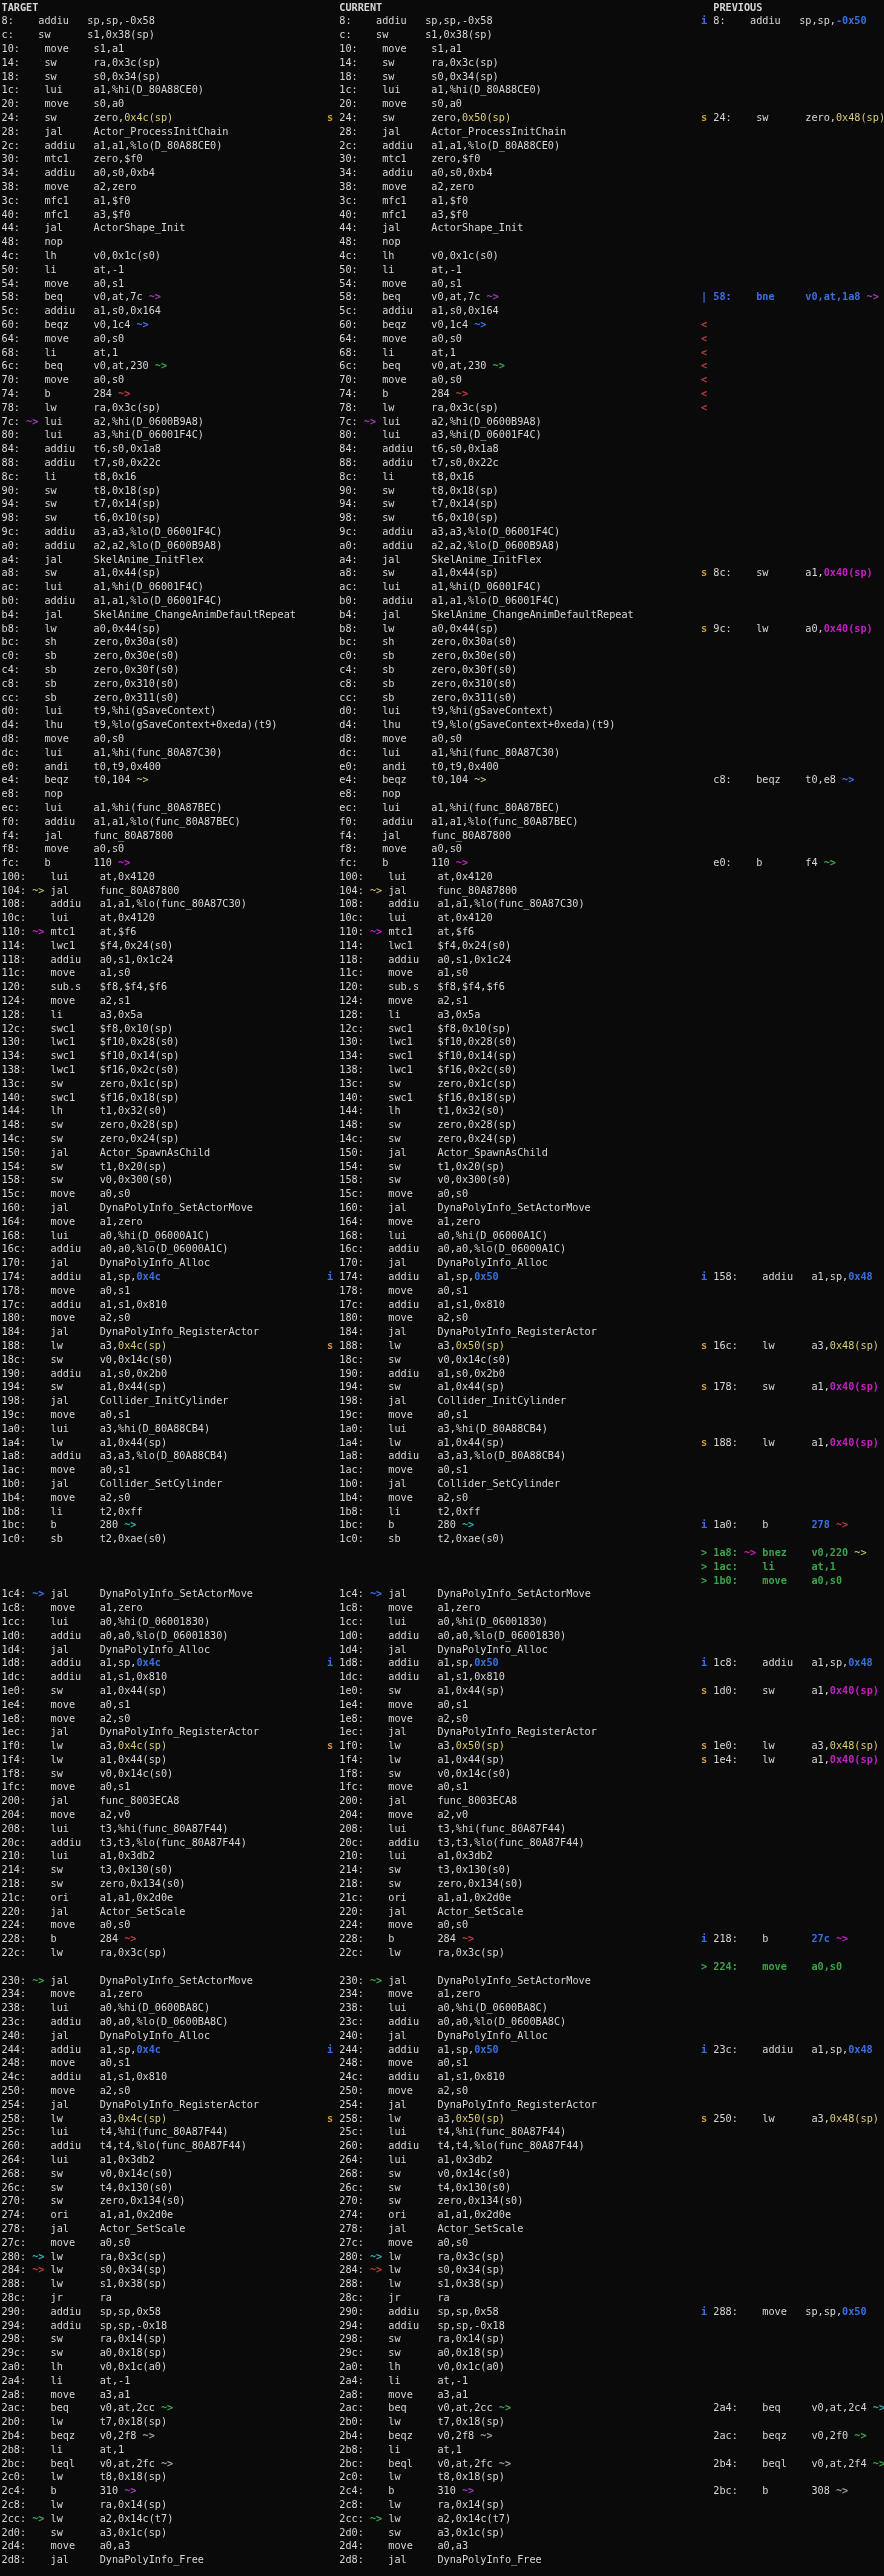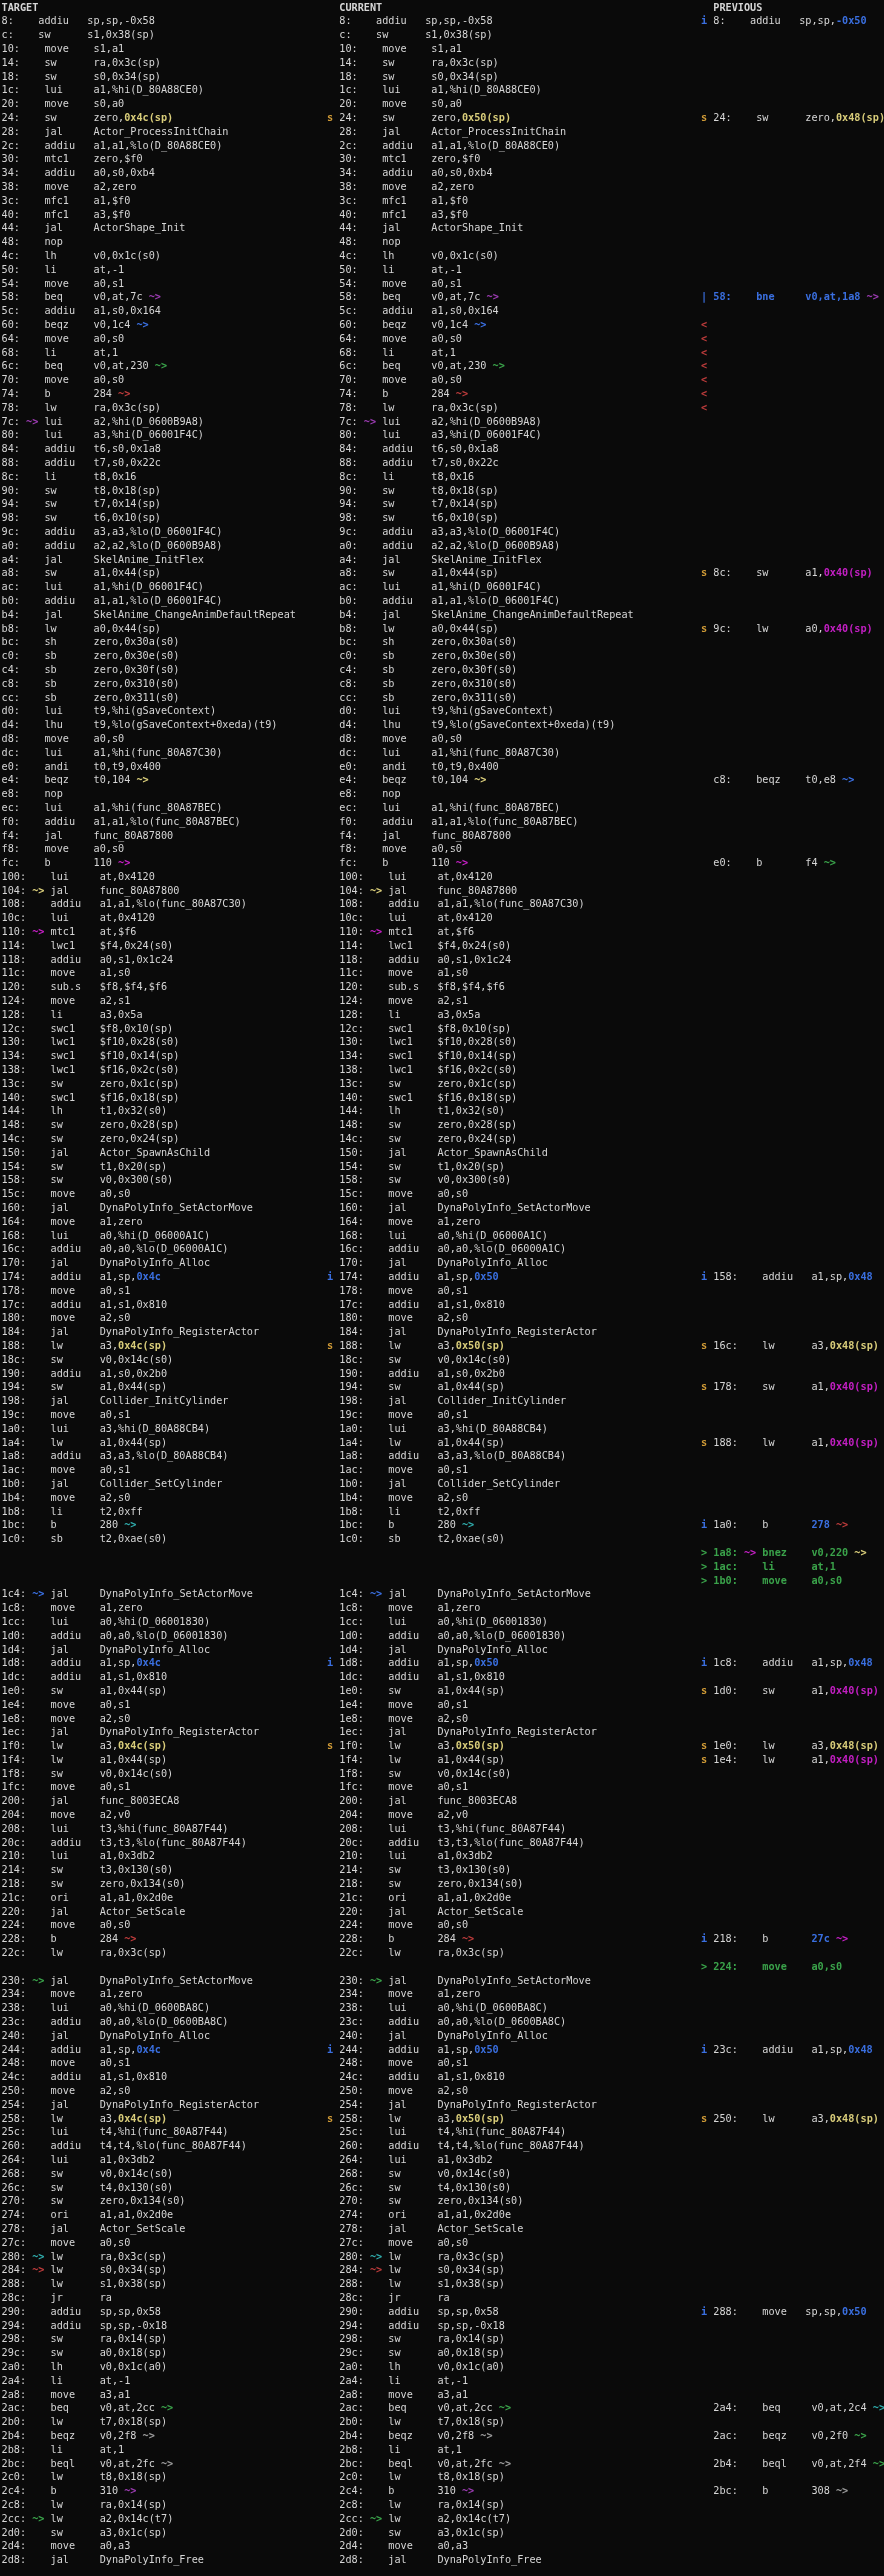--- a/index.html
+++ b/index.html
@@ -14,21 +14,21 @@
     padding-top:0.7px;
   }
   .row{position:relative;height:13.8px;white-space:pre;}
   .cell{position:absolute;top:0;white-space:pre;}
   .col-t{left:1.5px;}
   .col-c{left:327px;}
   .col-p{left:654px;margin-left:47px;}
   .hdr .cell{font-weight:bold;color:var(--c-w);}
   .cc-w{color:var(--c-w);}
   .cc-o{color:var(--c-o);font-weight:bold;}
-  .cc-y{color:var(--c-y);font-weight:bold;}
+  .cc-y{color:var(--c-y);font-weight:normal;}
   .cc-b{color:var(--c-b);font-weight:bold;}
   .cc-r{color:var(--c-r);font-weight:bold;}
   .cc-g{color:var(--c-g);font-weight:bold;}
   .cc-c{color:var(--c-c);font-weight:bold;}
   .cc-m{color:var(--c-m);font-weight:bold;text-align:right;}
   .cc-p{color:var(--c-p);font-weight:bold;}
   .cc-e{color:var(--c-e);font-weight:bold;}
 </style>
 </head>
 <body>

